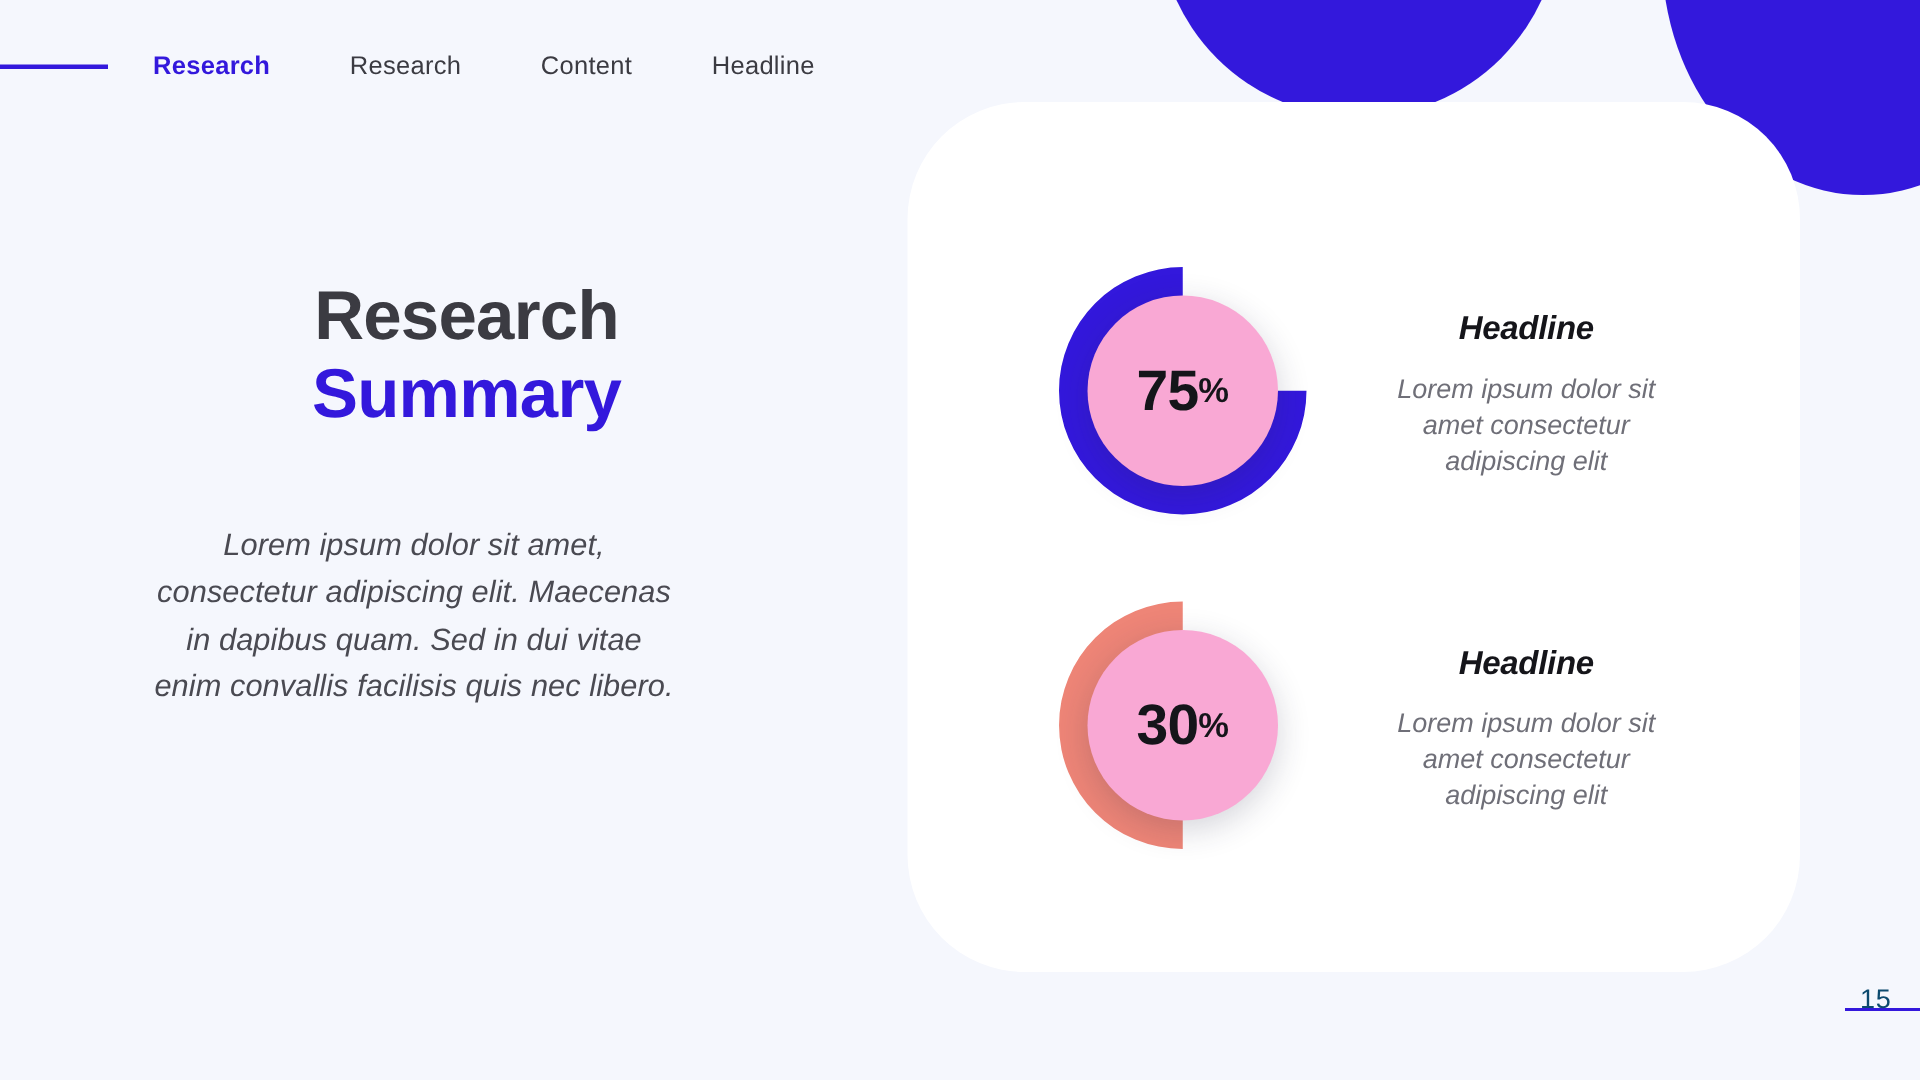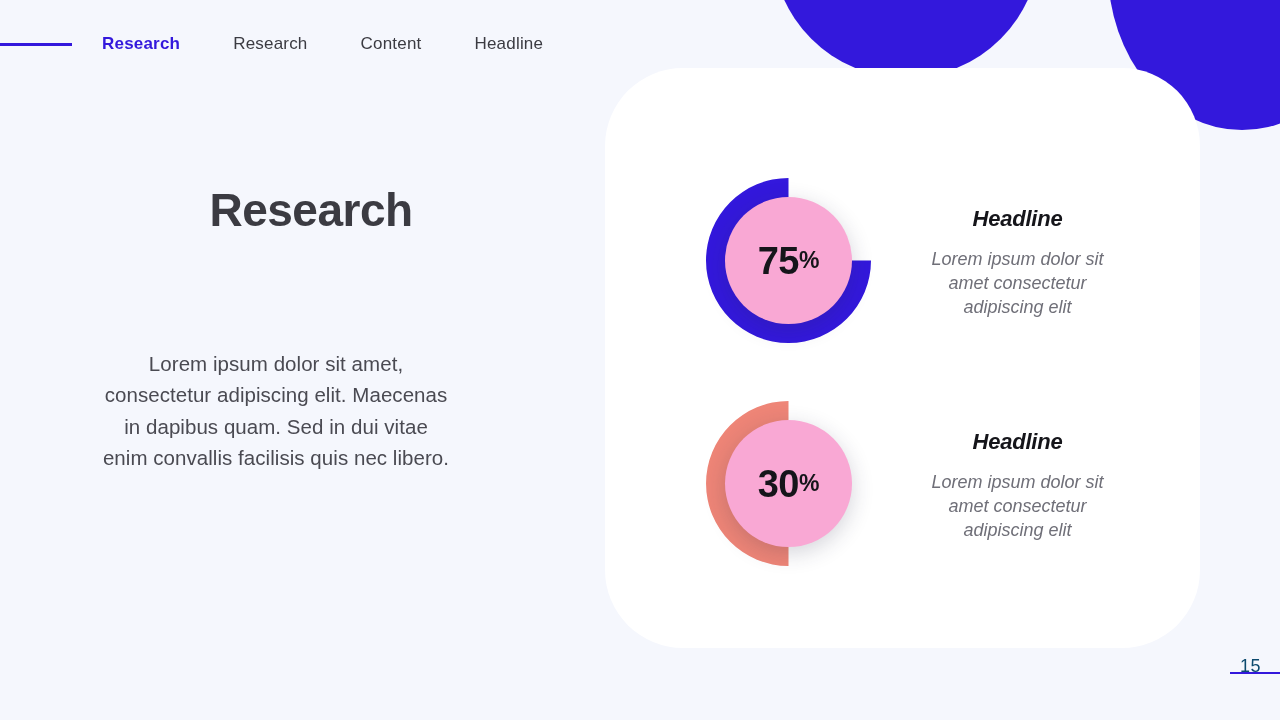--- a/index.html
+++ b/index.html
@@ -104,20 +104,21 @@
   .body-text {
     margin: 0;
     position: absolute;
     top: 163px;
     left: 0;
     width: 350px;
     font-size: 20.5px;
     line-height: 1.53;
     color: #4a4a52;
     letter-spacing: 0.05px;
+    font-style: italic;
   }
 
   
   .stat {
     position: absolute;
     display: flex;
     align-items: flex-start;
   }
   .stat-1 { left: 700px; top: 172px; }
   .stat-2 { left: 700px; top: 395px; }
@@ -214,20 +215,21 @@
       <span class="nav-item active">Research</span>
       <span class="nav-item">Research</span>
       <span class="nav-item">Content</span>
       <span class="nav-item">Headline</span>
     </div>
   </div>
 
   <div class="left-col">
     <h1 class="title">
       <span class="l1">Research</span>
+      <span class="l2">Summary</span>
     </h1>
     <p class="body-text">Lorem ipsum dolor sit amet, consectetur adipiscing elit. Maecenas in dapibus quam. Sed in dui vitae enim convallis facilisis quis nec libero.</p>
   </div>
 
   <div class="stat stat-1">
     <div class="donut">
       <svg viewBox="0 0 177 177">
 
         <path d="M 88.5 88.5 L 88.5 6 A 82.5 82.5 0 1 0 171 88.5 Z" fill="#3318dc"></path>
       </svg>

